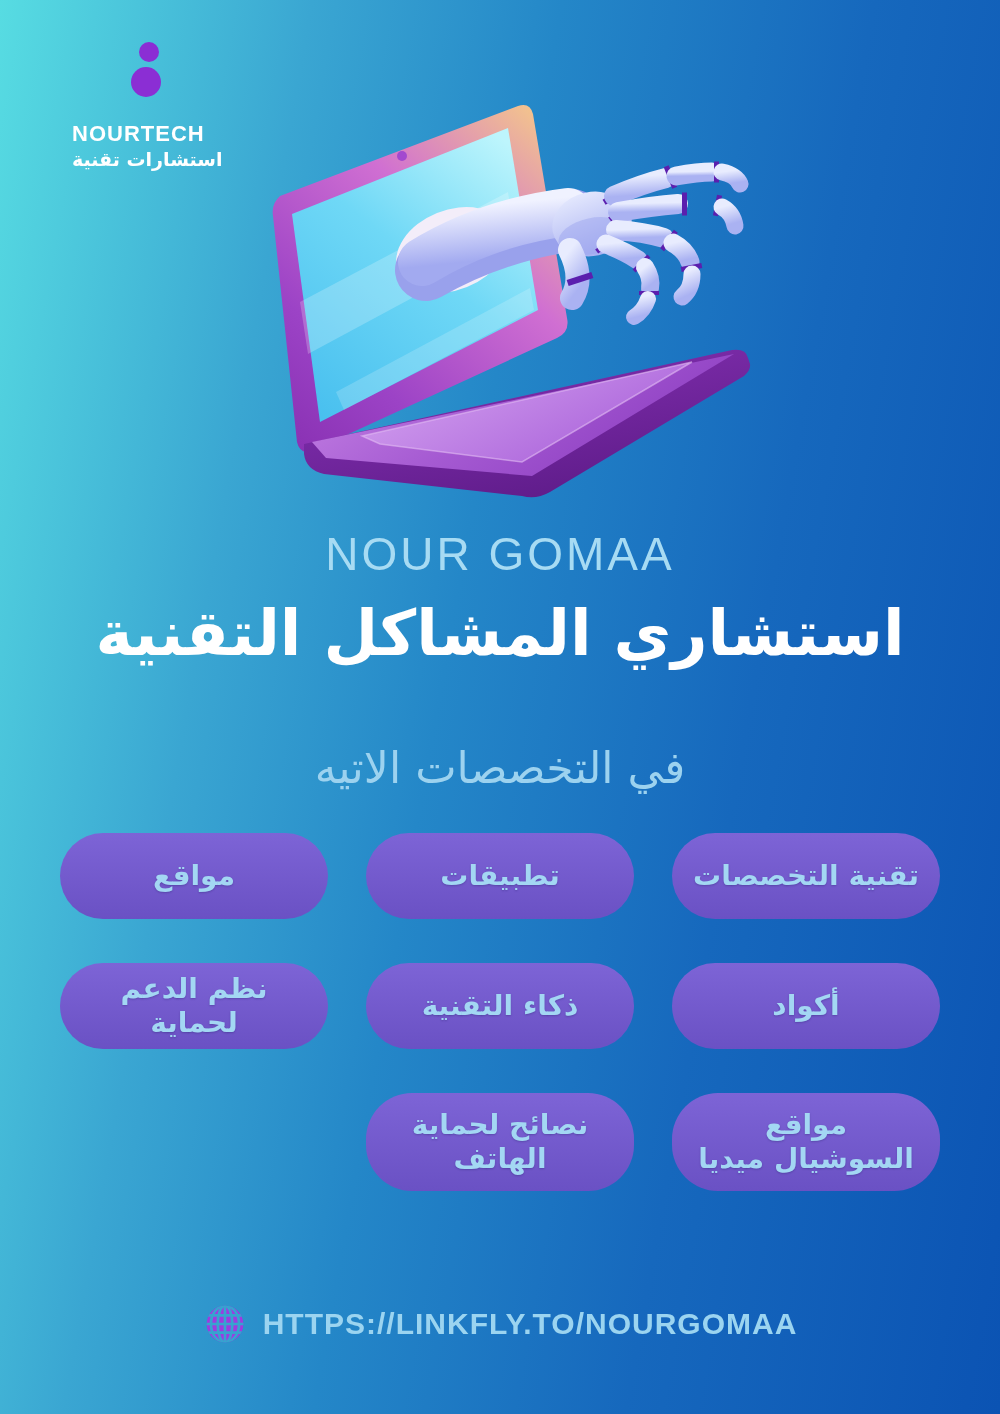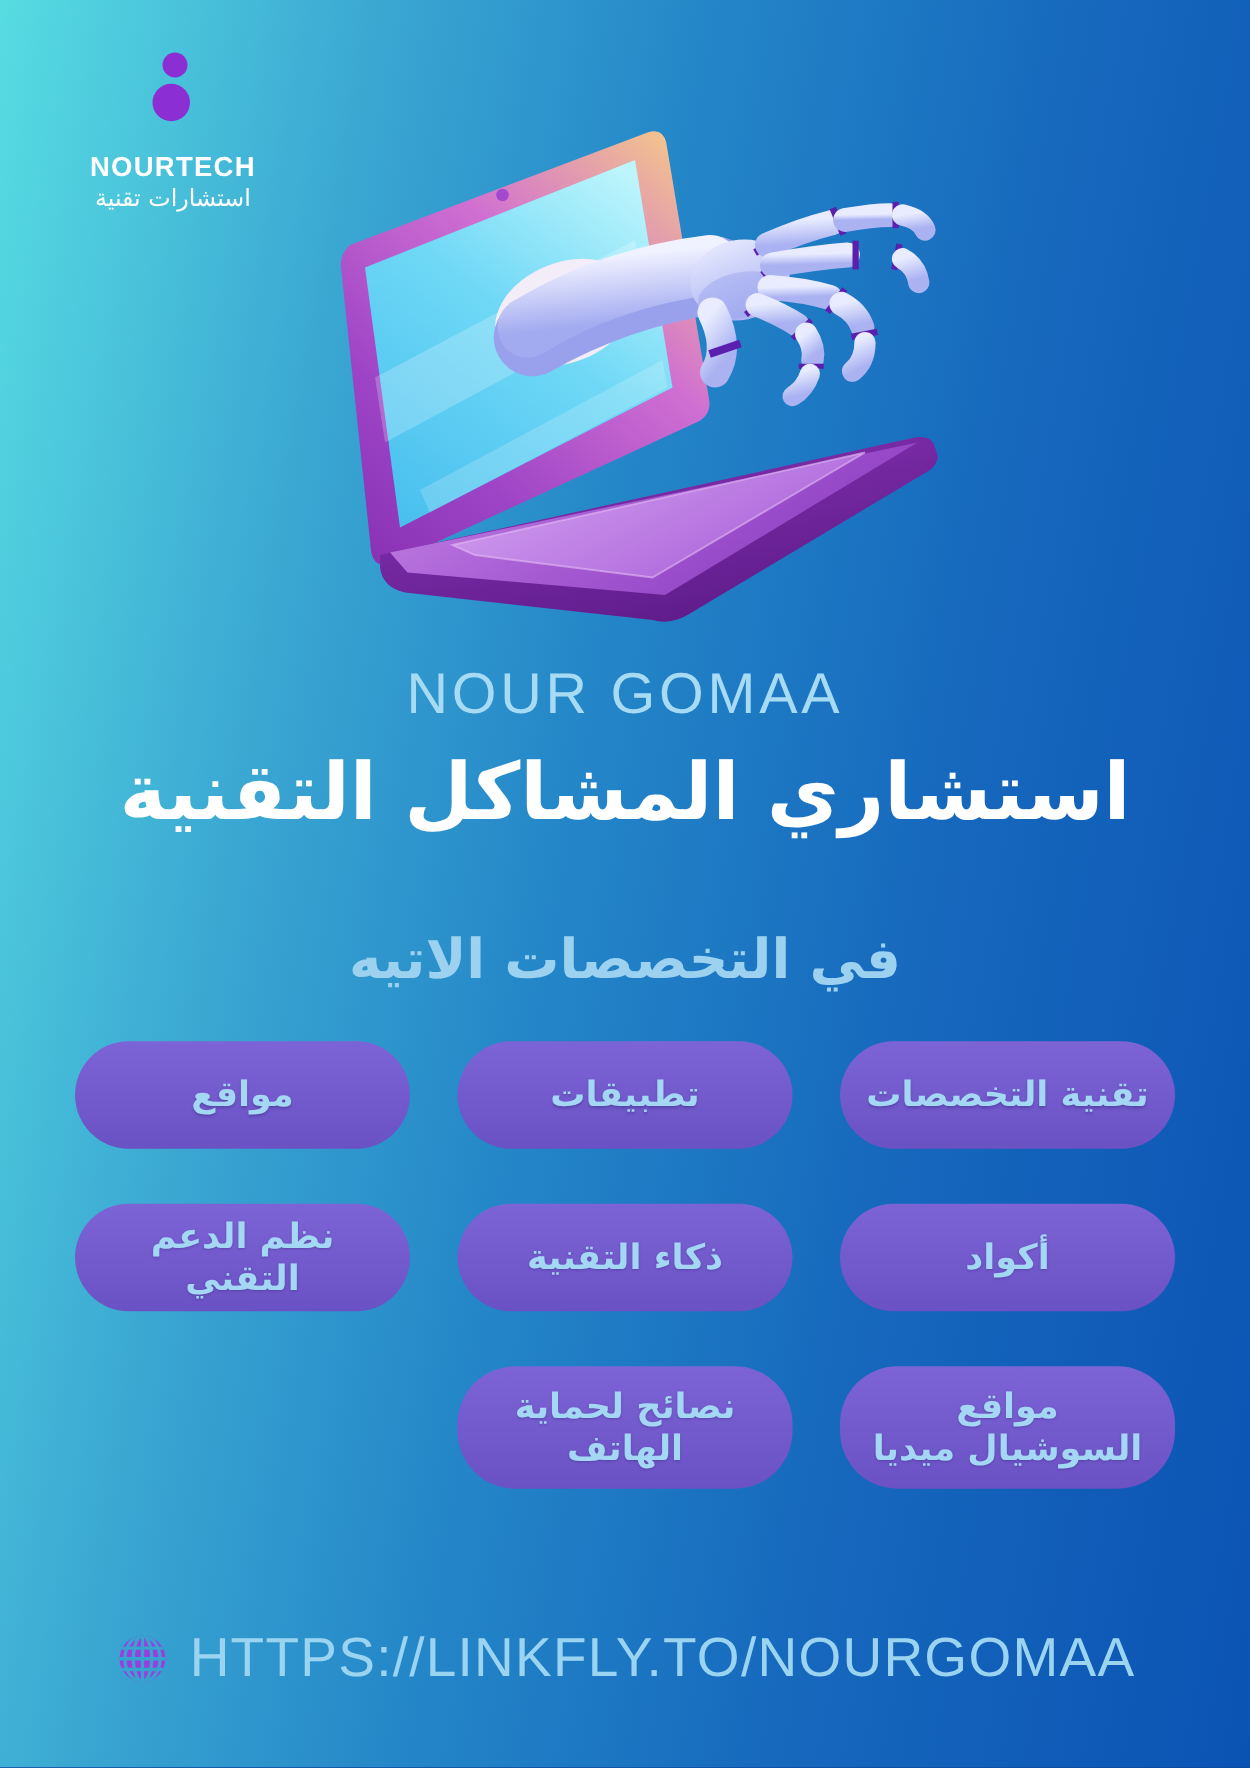--- a/index.html
+++ b/index.html
@@ -8,50 +8,50 @@
     width:1000px;height:1414px;
     overflow:hidden;
     background:linear-gradient(100deg,#57dce2 0%,#3aa6d2 25%,#2487c8 45%,#1668bd 70%,#0b53b3 100%);
     font-family:"DejaVu Sans",sans-serif;
   }
   
   .brand{position:absolute;top:40px;left:72px;display:flex;align-items:center;gap:10px;flex-direction:column;}
   .brand-icon{width:36px;height:70px;flex:none;}
   .brand-text{display:flex;flex-direction:column;line-height:1.25;}
   .brand-name{color:#ffffff;font-family:"Liberation Sans",sans-serif;font-weight:bold;font-size:22px;letter-spacing:1px;}
-  .brand-tagline{color:#ffffff;font-weight:normal;font-size:19px;direction:rtl;text-align:center;}
+  .brand-tagline{color:#ffffff;font-weight:bold;font-size:19px;direction:rtl;text-align:right;}
   
   .hero{position:absolute;left:240px;top:92px;width:520px;height:420px;}
   
   .title{position:absolute;top:527px;left:0;width:100%;text-align:center;
     color:#a7dbf3;font-family:"Liberation Sans",sans-serif;font-weight:normal;
     font-size:46px;letter-spacing:3px;}
   .headline{position:absolute;top:590px;left:0;width:100%;text-align:center;direction:rtl;
     color:#ffffff;font-weight:bold;font-size:63px;line-height:1.4;}
   .subheadline{position:absolute;top:742px;left:0;width:100%;text-align:center;direction:rtl;
-    color:#9cd2ef;font-weight:bold;font-size:44px;}
+    color:#9cd2ef;font-weight:normal;font-size:44px;}
   
   .pills{position:absolute;top:833px;left:60px;right:60px;
     display:grid;grid-template-columns:repeat(3,1fr);
     grid-template-rows:86px 86px 98px;
     column-gap:38px;row-gap:44px;direction:rtl;}
   .pill{
     background:linear-gradient(180deg,#7d64d6 0%,#6a51c4 100%);
     border-radius:46px;
     display:flex;align-items:center;justify-content:center;
     color:#a3d7f3;font-weight:bold;font-size:28px;line-height:1.2;
     text-align:center;direction:rtl;padding:6px 20px;box-sizing:border-box;
     text-shadow:0 1px 2px rgba(20,20,80,.25);
   }
   
   .footer{position:absolute;top:1302px;left:0;width:100%;
     display:flex;align-items:center;justify-content:center;gap:16px;}
   .globe{width:44px;height:44px;flex:none;}
   .footer-url{color:#9bd4f0;font-family:"Liberation Sans",sans-serif;
-    font-size:44px;letter-spacing:1px;font-weight:400;}
+    font-size:30px;letter-spacing:1px;font-weight:700;}
 </style>
 </head>
 <body>
 
 <div class="poster">
 
   <div class="brand">
     <svg class="brand-icon" viewBox="0 0 36 70">
       <circle cx="20" cy="12" r="10" fill="#8b2ed4"></circle>
       <circle cx="17" cy="42" r="15" fill="#8b2ed4"></circle>
@@ -155,21 +155,21 @@
   <div class="headline">استشاري المشاكل التقنية</div>
   <div class="subheadline">في التخصصات الاتيه</div>
 
   <div class="pills">
     <div class="pill">تقنية التخصصات</div>
     <div class="pill">تطبيقات</div>
     <div class="pill">مواقع</div>
 
     <div class="pill">أكواد</div>
     <div class="pill">ذكاء التقنية</div>
-    <div class="pill">نظم الدعم التقني</div>
+    <div class="pill">نظم الدعم لحماية</div>
 
     <div class="pill">مواقع السوشيال ميديا</div>
     <div class="pill">نصائح لحماية الهاتف</div>
   </div>
 
   <div class="footer">
     <svg class="globe" viewBox="0 0 36 36">
       <defs>
         <clipPath id="gclip">
             <circle cx="18" cy="18" r="15"></circle>

